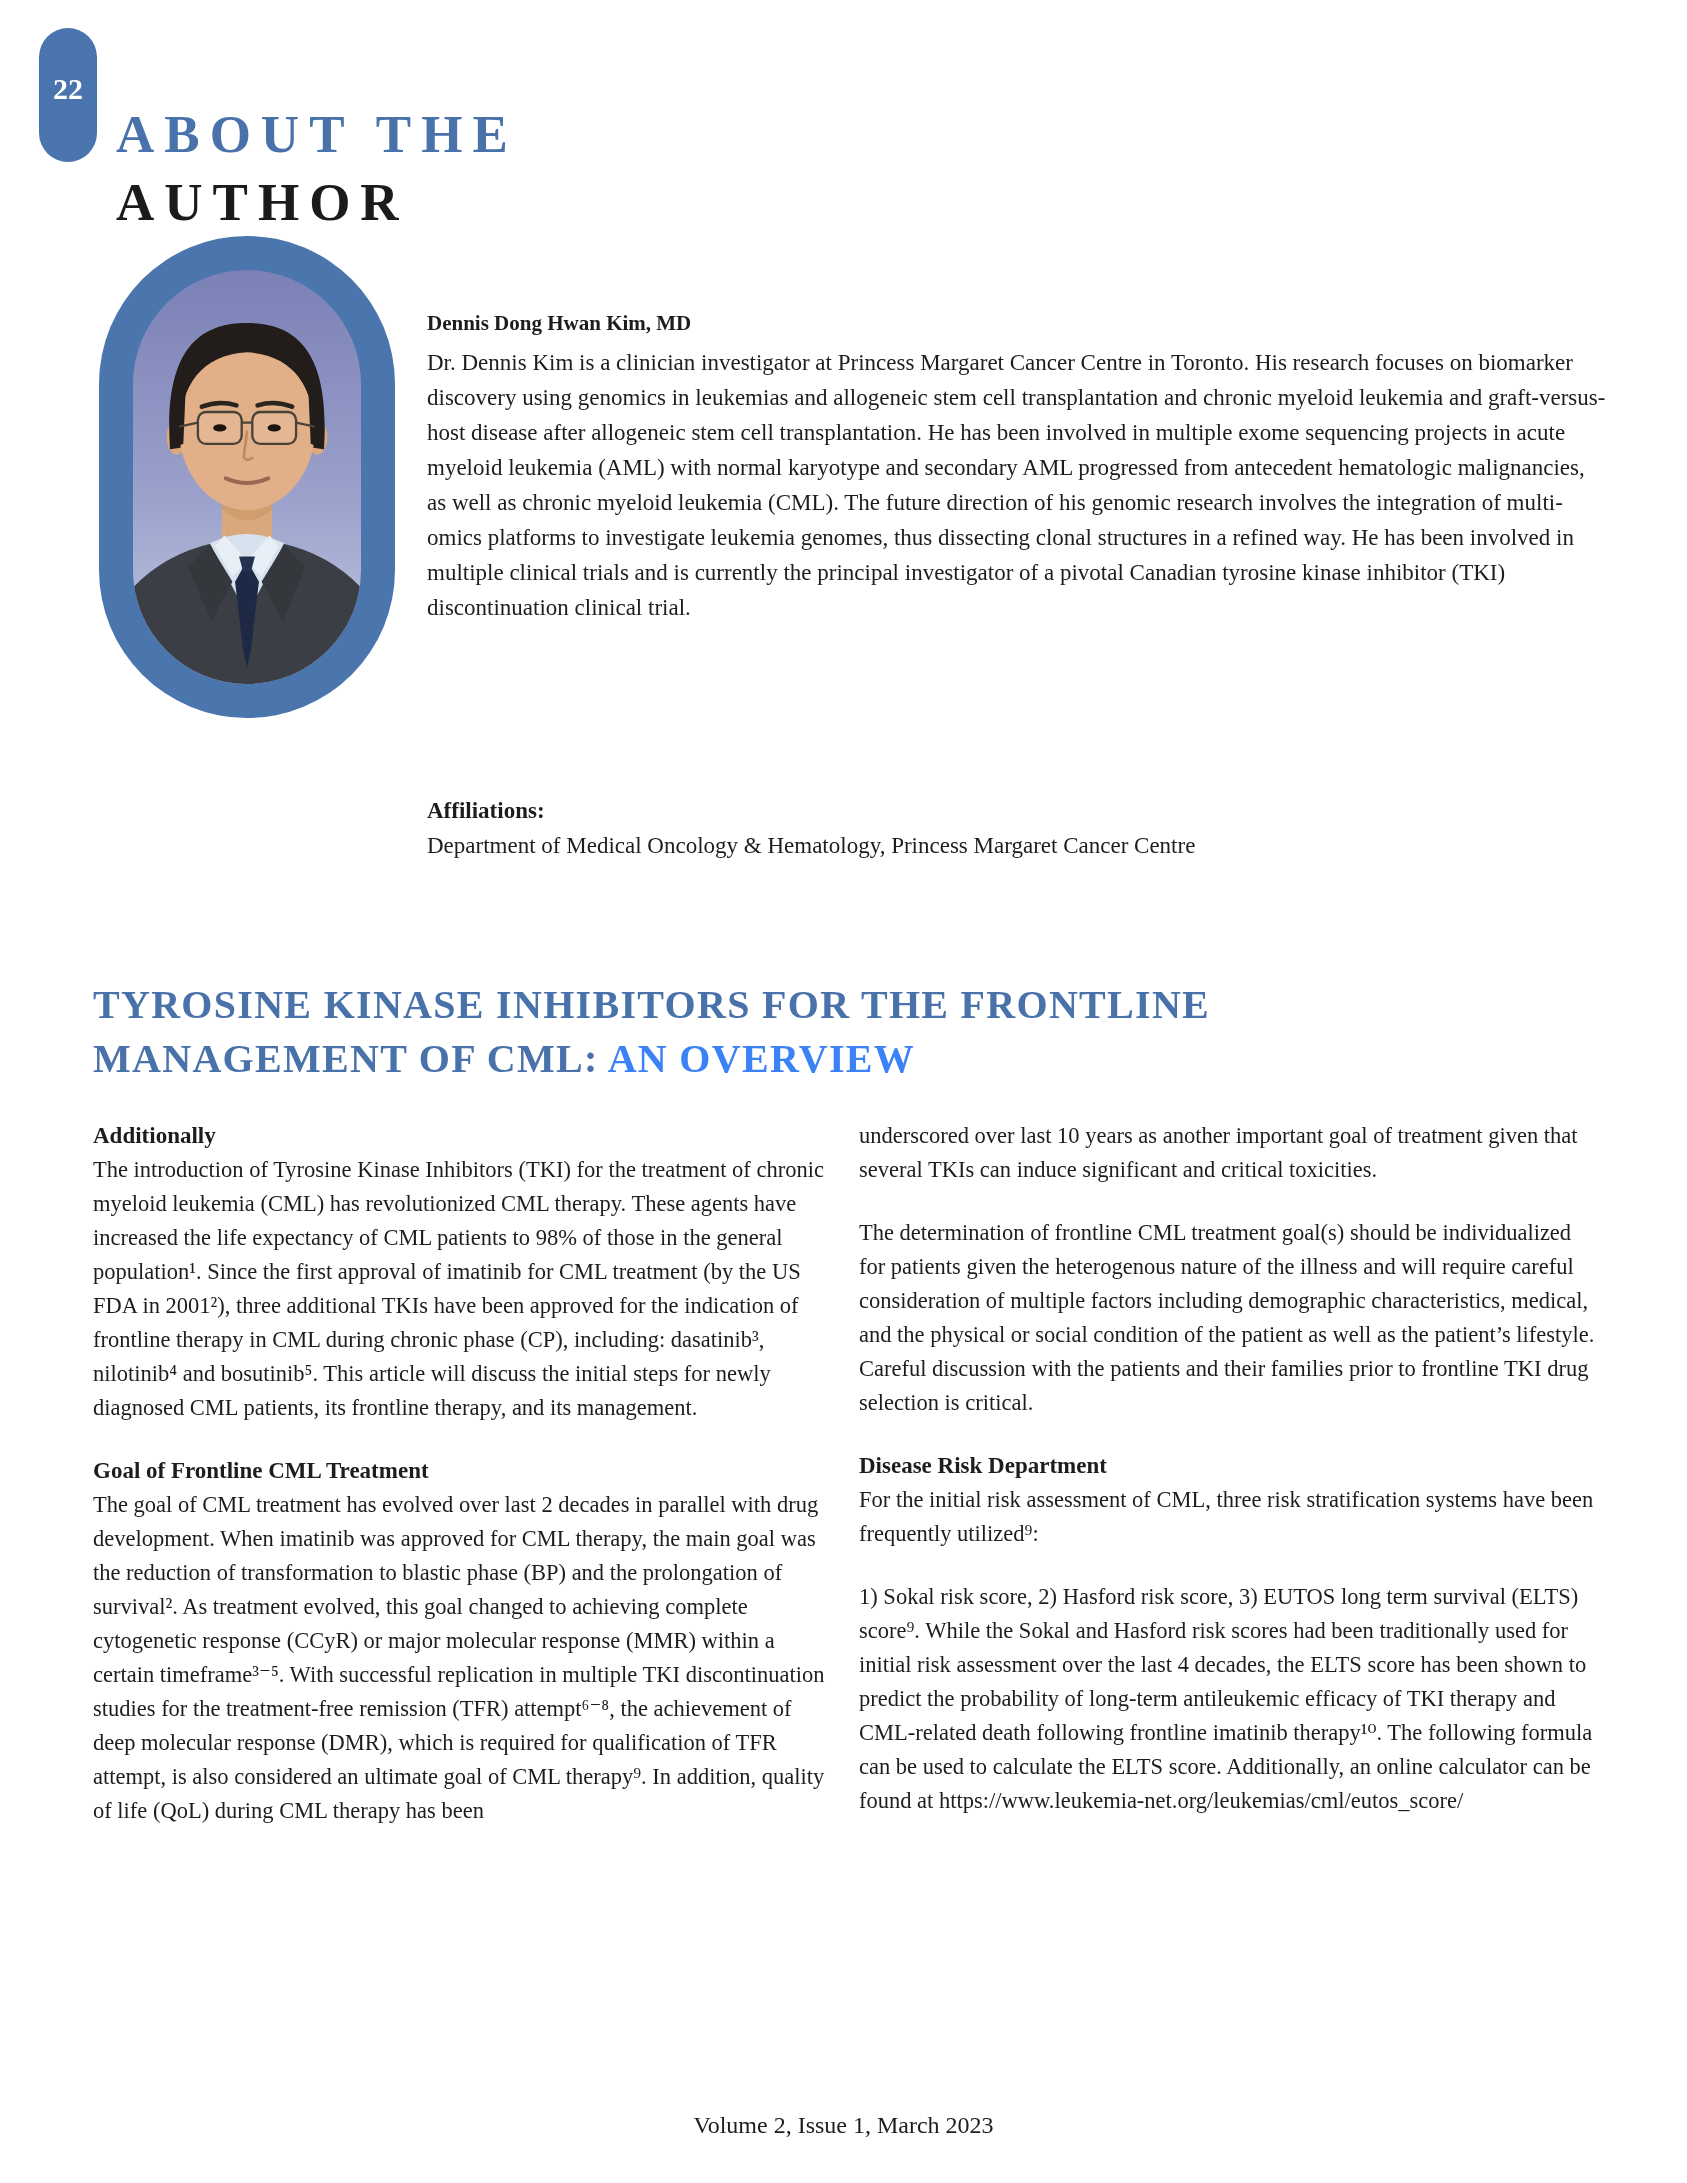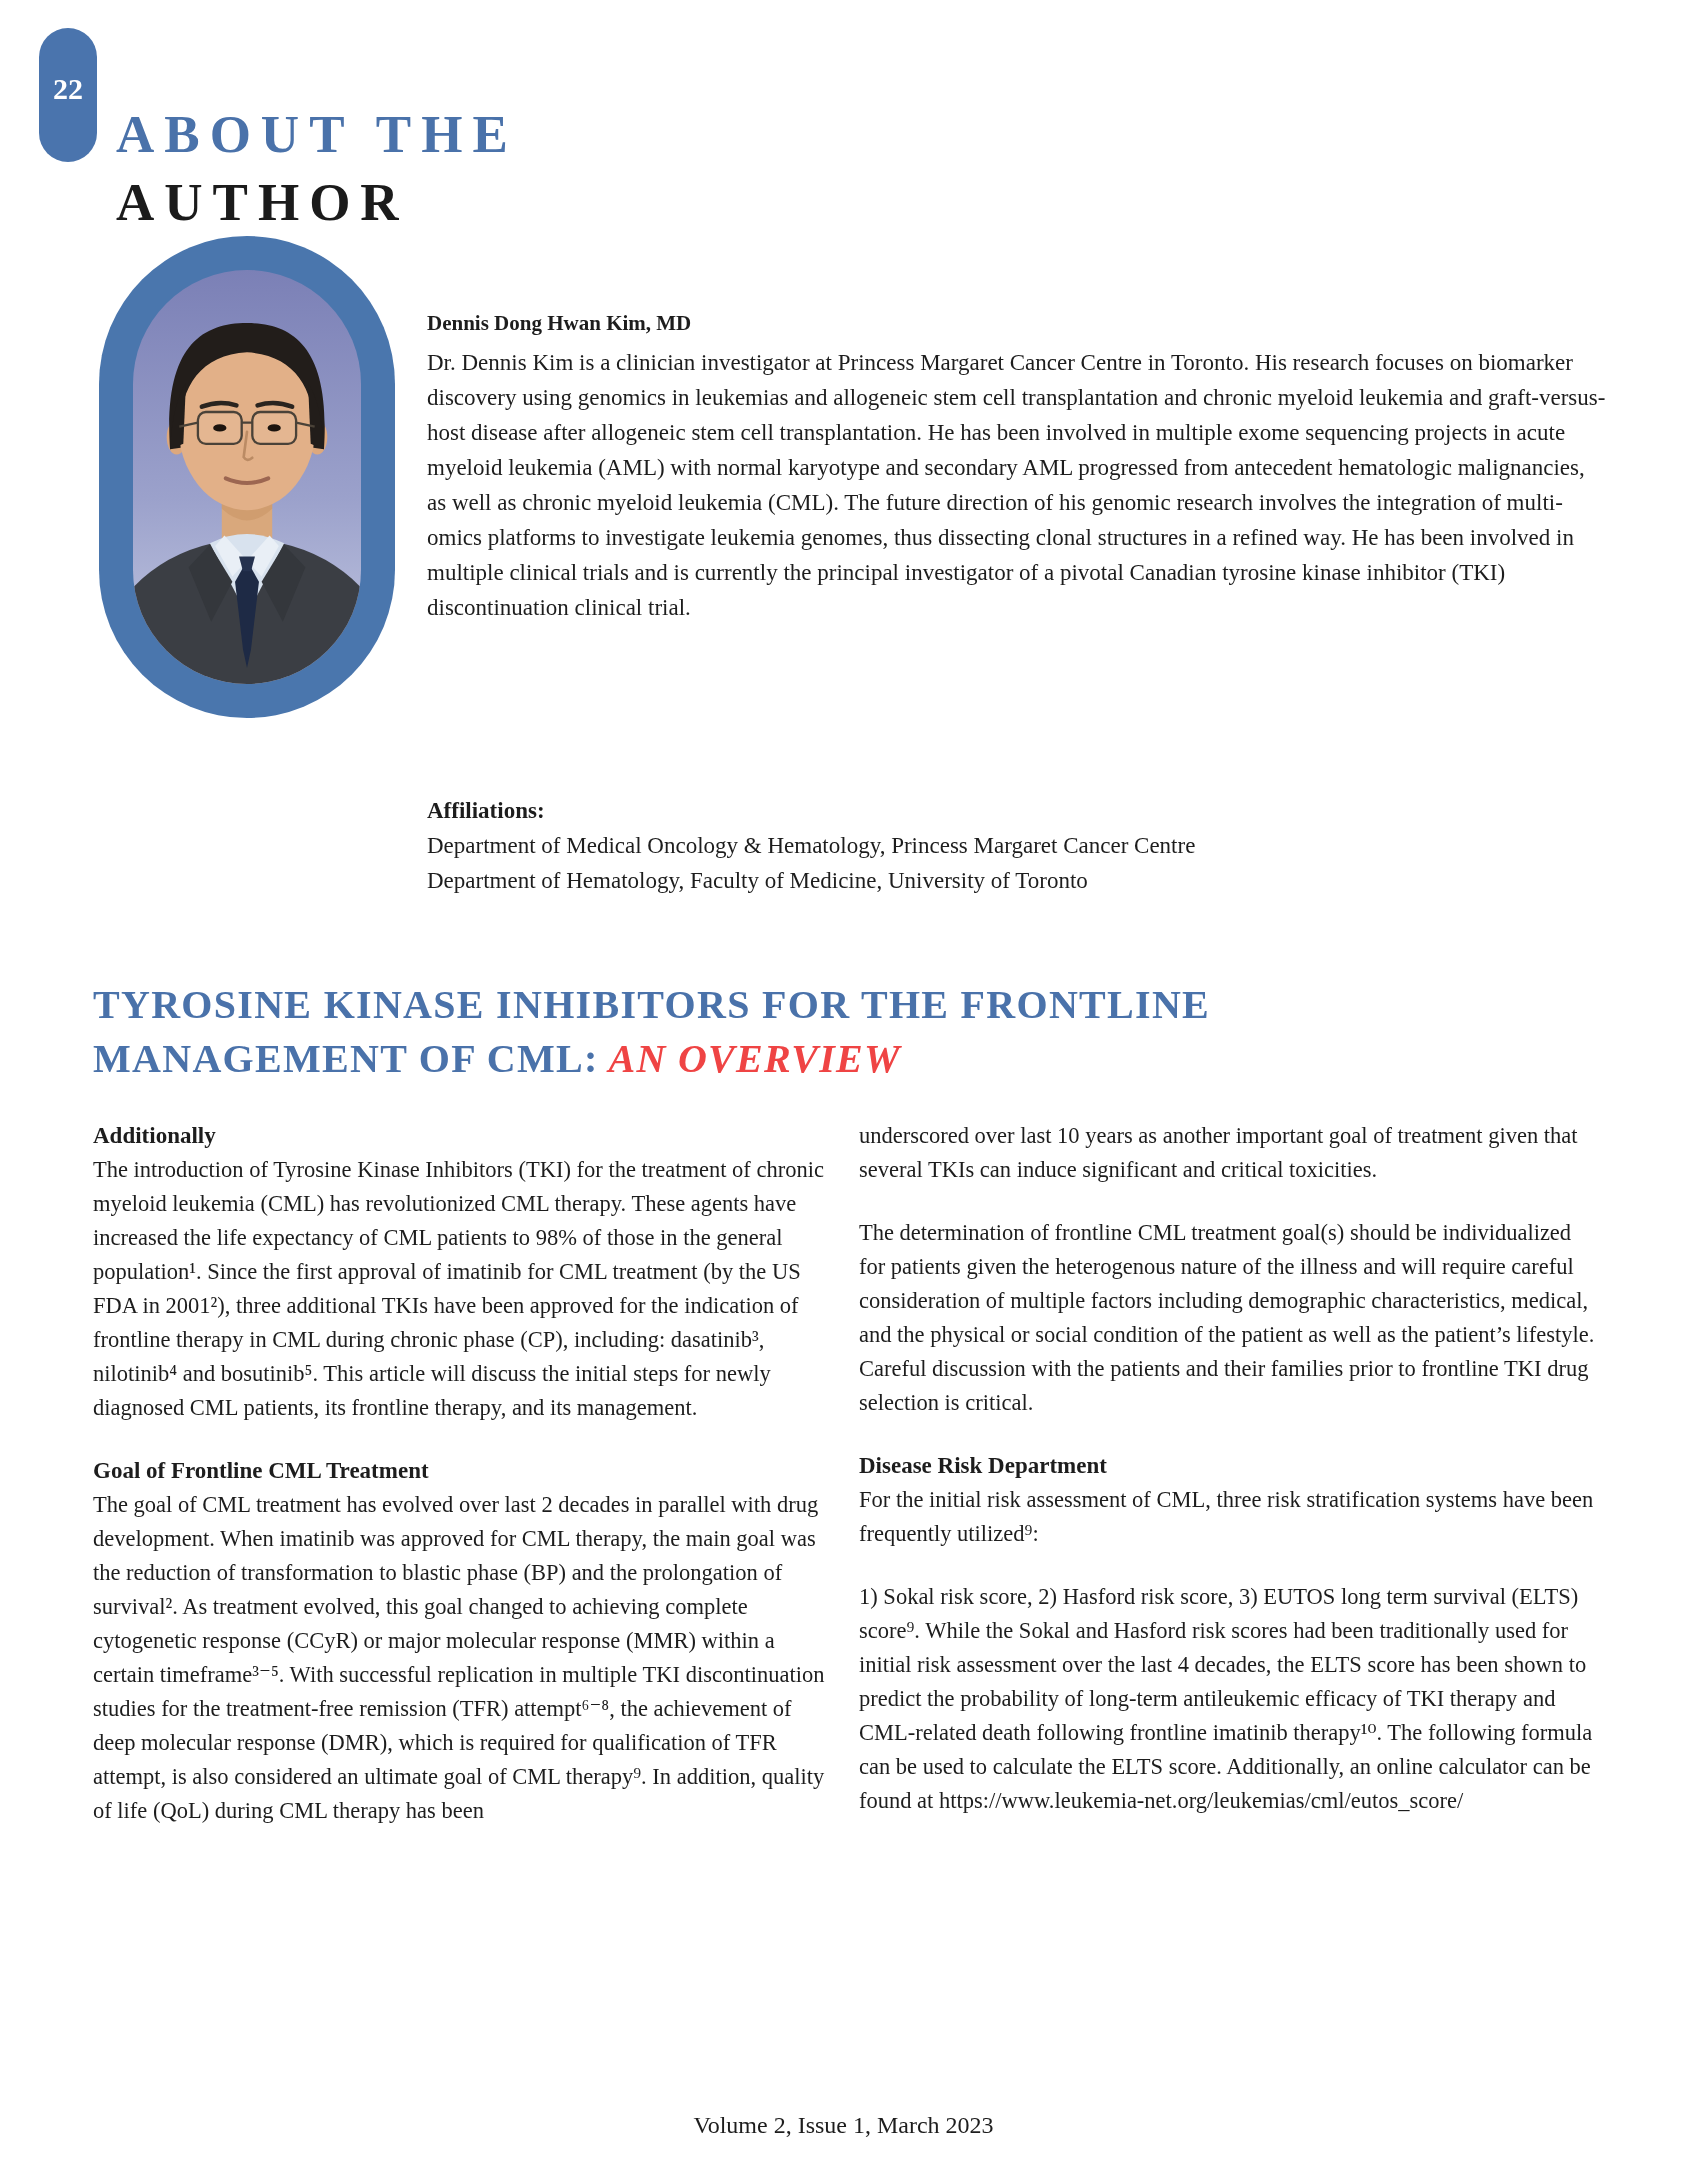--- a/index.html
+++ b/index.html
@@ -57,21 +57,21 @@
   .affil-block { position:absolute; left:427px; top:793px; width:1181px; }
   .affil-heading { font-size:23px; font-weight:bold; line-height:35px; }
   .affil-line { font-size:23px; line-height:35px; }
 
   
   .article-title {
     position:absolute; left:93px; top:978px; width:1515px;
     font-weight:bold; font-size:40px; line-height:54px; letter-spacing:1.3px;
   }
   .article-title .blue { color:#4a72aa; }
-  .article-title .black { color:#ef4444;font-style:italic; }
+  .article-title .black { color:#3b82f6; }
 
   
   .columns {
     position:absolute; left:93px; top:1119px; width:1503px;
     display:flex; gap:30px;
   }
   .col { flex:0 0 auto; }
   .col-left  { width:736px; }
   .col-right { width:737px; }
   .col h3 {
@@ -161,21 +161,20 @@
   </div>
 
   <div class="author-block">
     <div class="author-name">Dennis Dong Hwan Kim, MD</div>
     <div class="author-bio">Dr. Dennis Kim is a clinician investigator at Princess Margaret Cancer Centre in Toronto. His research focuses on biomarker discovery using genomics in leukemias and allogeneic stem cell transplantation and chronic myeloid leukemia and graft-versus-host disease after allogeneic stem cell transplantation. He has been involved in multiple exome sequencing projects in acute myeloid leukemia (AML) with normal karyotype and secondary AML progressed from antecedent hematologic malignancies, as well as chronic myeloid leukemia (CML). The future direction of his genomic research involves the integration of multi-omics platforms to investigate leukemia genomes, thus dissecting clonal structures in a refined way. He has been involved in multiple clinical trials and is currently the principal investigator of a pivotal Canadian tyrosine kinase inhibitor (TKI) discontinuation clinical trial.</div>
   </div>
 
   <div class="affil-block">
     <div class="affil-heading">Affiliations:</div>
     <div class="affil-line">Department of Medical Oncology &amp; Hematology, Princess Margaret Cancer Centre</div>
-    <div class="affil-line">Department of Hematology, Faculty of Medicine, University of Toronto</div>
   </div>
 
   <div class="article-title">
     <div class="blue">TYROSINE KINASE INHIBITORS FOR THE FRONTLINE</div>
     <div><span class="blue">MANAGEMENT OF CML:</span><span class="black"> AN OVERVIEW</span></div>
   </div>
 
   <div class="columns">
     <div class="col col-left">
       <h3>Additionally</h3>

